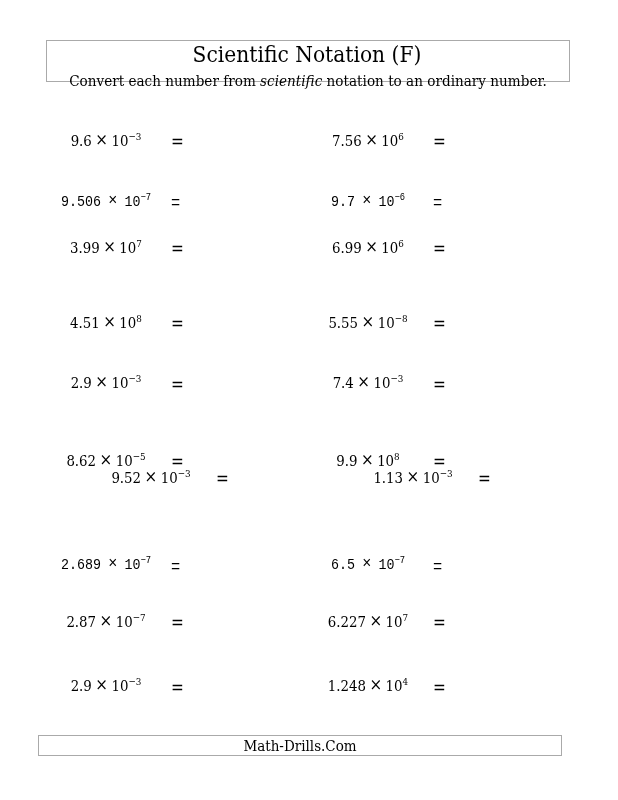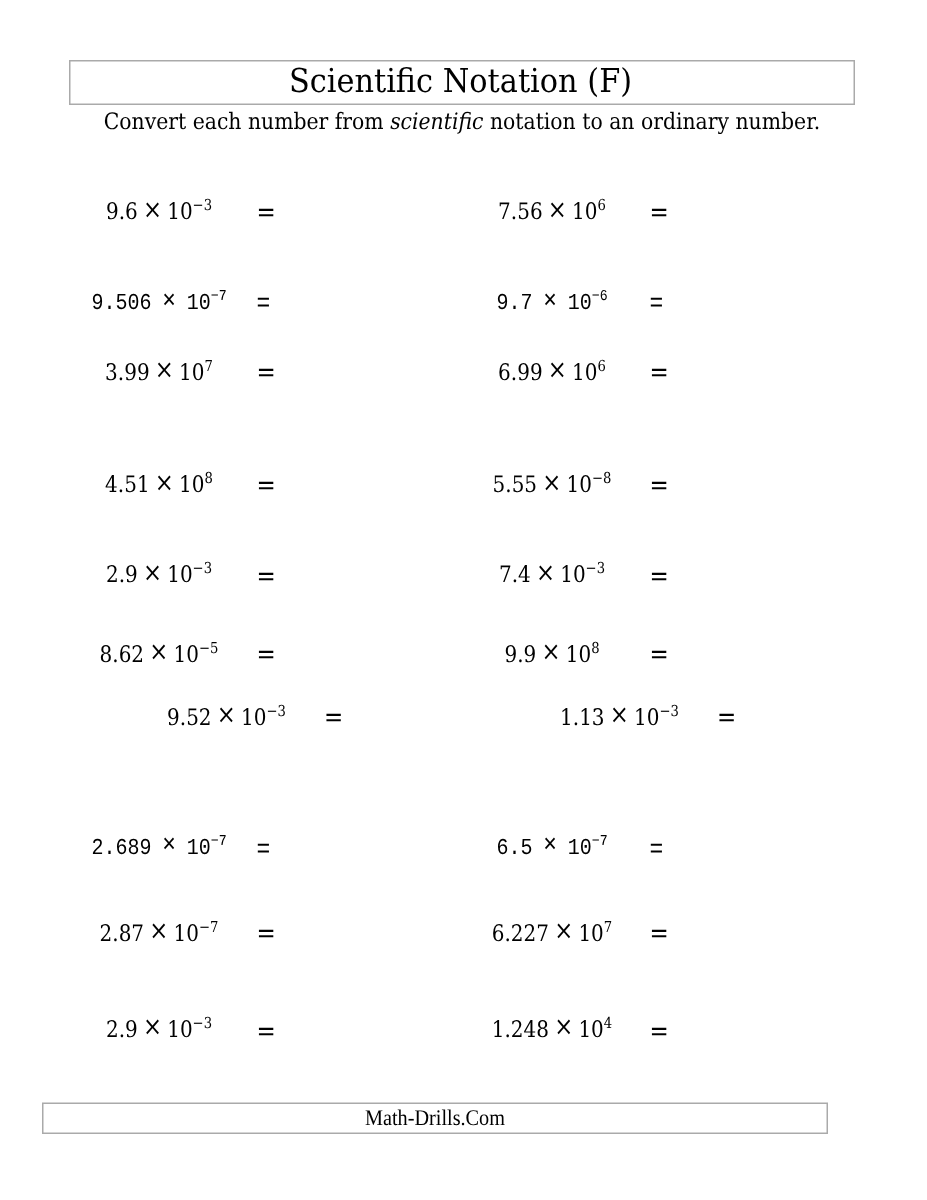--- a/index.html
+++ b/index.html
@@ -22,21 +22,21 @@
     height: 800px;
     
     filter: grayscale(1);
   }
   
   .title-box {
     position: absolute;
     left: 46px;
     top: 40px;
     width: 524px;
-    height: 30px;
+    height: 42px;
     border: 1px solid #aaaaaa;
     box-sizing: border-box;
     background: #ffffff;
   }
   .title-text {
     opacity: 0.999;
     position: absolute;
     left: -1px;
     right: 1px;
     top: 2.4px;
@@ -124,28 +124,27 @@
   }
   .lcol .blank { left: 186px; }
   .rcol .blank { left: 448px; }
   .lcol .q { left: 26.4px; }
   .lcol .eq { left: 171px; }
   .rcol .q { left: 288.3px; }
   .rcol .eq { left: 432.8px; }
   
   .footer-box {
     position: absolute;
-    left: 28px;
+    left: 38px;
     top: 735px;
     width: 524px;
     height: 21px;
     border: 1px solid #aaaaaa;
     box-sizing: border-box;
     background: #ffffff;
-    font-family: Liberation Serif, serif;
   }
   .footer-text {
     opacity: 0.999;
     position: absolute;
     left: 0px;
     right: 0px;
     top: 1.8px;
     text-align: center;
     font-size: 14.9px;
     line-height: 17px;
@@ -219,21 +218,21 @@
           <div class="q"><span>2.9</span><span class="sp">&nbsp;</span><span class="times">×</span><span class="sp">&nbsp;</span><span>10</span><sup>−3</sup></div>
           <div class="eq">=</div>
           <div class="blank"></div>
         </div>
         <div class="cell rcol">
           <div class="q"><span>7.4</span><span class="sp">&nbsp;</span><span class="times">×</span><span class="sp">&nbsp;</span><span>10</span><sup>−3</sup></div>
           <div class="eq">=</div>
           <div class="blank"></div>
         </div>
       </div>
-      <div class="prow" style="top: 426px;">
+      <div class="prow" style="top: 451px;">
         <div class="cell lcol">
           <div class="q"><span>8.62</span><span class="sp">&nbsp;</span><span class="times">×</span><span class="sp">&nbsp;</span><span>10</span><sup>−5</sup></div>
           <div class="eq">=</div>
           <div class="blank"></div>
         </div>
         <div class="cell rcol">
           <div class="q"><span>9.9</span><span class="sp">&nbsp;</span><span class="times">×</span><span class="sp">&nbsp;</span><span>10</span><sup>8</sup></div>
           <div class="eq">=</div>
           <div class="blank"></div>
         </div>

